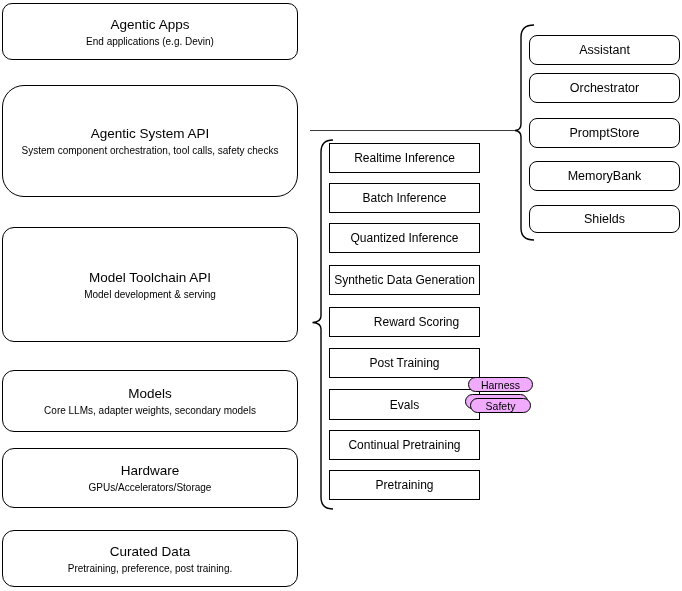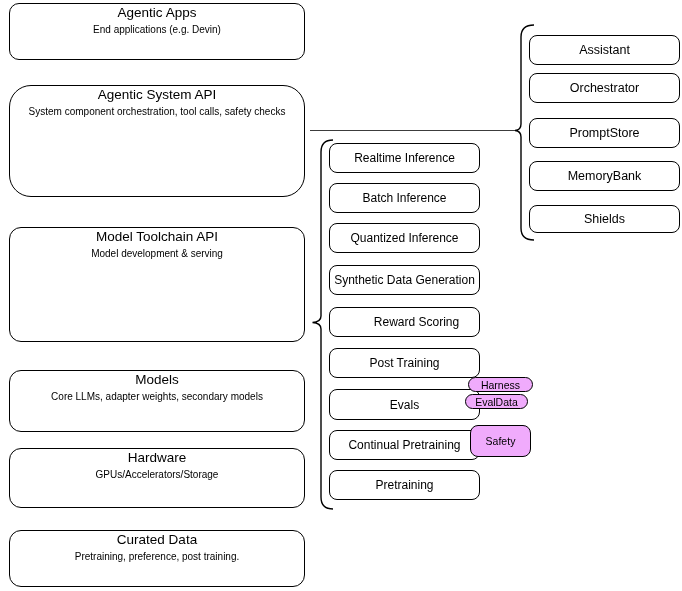--- a/index.html
+++ b/index.html
@@ -6,30 +6,30 @@
   .canvas{
     position:relative;
     width:682px;height:591px;
     background:#ffffff;
     font-family:"Liberation Sans", sans-serif;
     color:#000;
     overflow:hidden;
   }
   .canvas svg{position:absolute;left:0;top:0;pointer-events:none;}
   .lbox{
-    position:absolute;left:9px;width:296px;
+    position:absolute;left:2px;width:296px;
     border:1.3px solid #000;background:#fff;
-    display:flex;flex-direction:column;align-items:center;
+    display:flex;flex-direction:column;align-items:center;justify-content:center;
     text-align:center;box-sizing:border-box;
   }
   .lbox .t{font-size:13.5px;line-height:17px;}
   .lbox .s{font-size:10px;line-height:13px;margin-top:2px;}
   .mbox{
     position:absolute;left:329px;width:151px;height:30px;
-    border:1.3px solid #000;border-radius:8px;background:#fff;
+    border:1.3px solid #000;border-radius:0;background:#fff;
     display:flex;align-items:center;justify-content:center;
     font-size:12px;box-sizing:border-box;text-align:center;
   }
   .rbox{
     position:absolute;left:529px;width:151px;height:30px;
     border:1.3px solid #000;border-radius:8px;background:#fff;
     display:flex;align-items:center;justify-content:center;
     font-size:12.5px;box-sizing:border-box;text-align:center;
   }
   .pill{
@@ -107,21 +107,21 @@
   <div class="mbox" style="top:470px;">
       <span>Pretraining</span>
     </div>
 
   <div class="pill" style="left:468px;top:377px;width:65px;height:15px;">
       <span>Harness</span>
     </div>
   <div class="pill" style="left:465px;top:394px;width:63px;height:15px;">
       <span>EvalData</span>
     </div>
-  <div class="pill" style="left:470px;top:425px;width:61px;height:32px;">
+  <div class="pill" style="left:470px;top:398px;width:61px;height:15px;">
       <span>Safety</span>
     </div>
 
   <div class="rbox" style="top:35px;">
       <span>Assistant</span>
     </div>
   <div class="rbox" style="top:73px;">
       <span>Orchestrator</span>
     </div>
   <div class="rbox" style="top:118px;">

